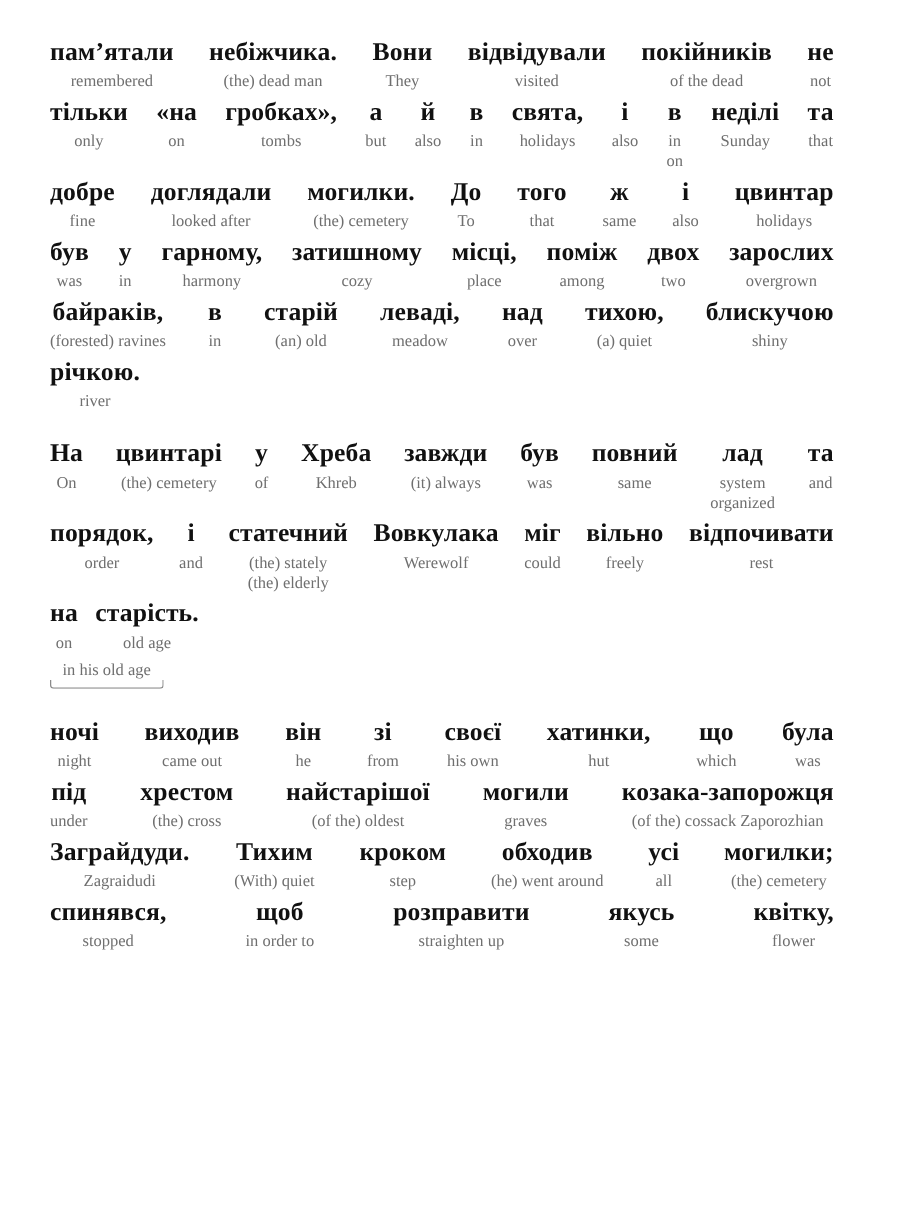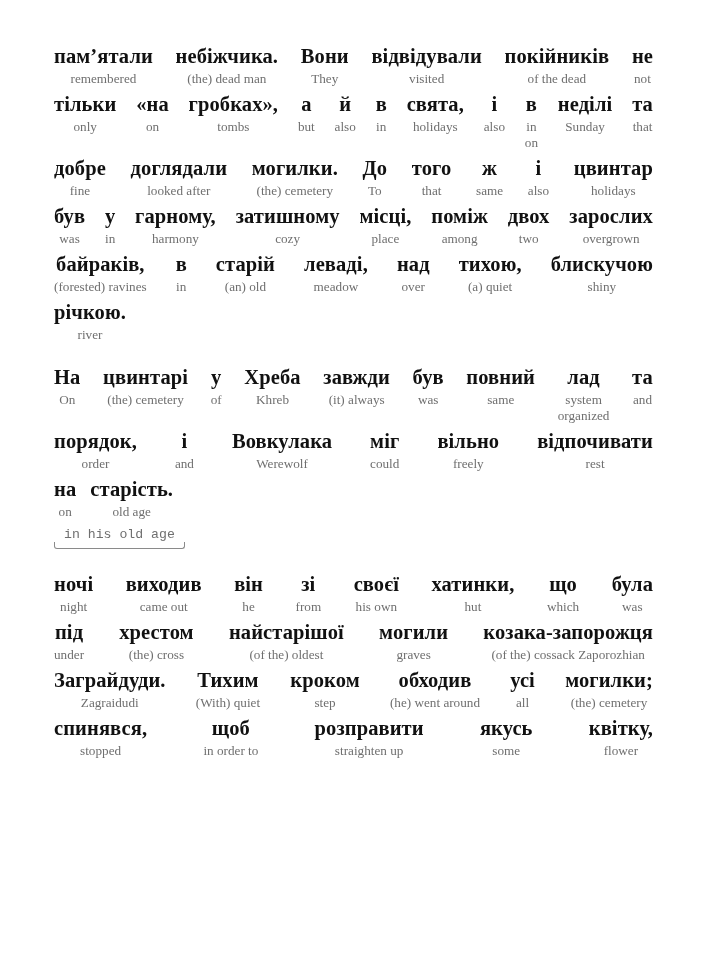--- a/index.html
+++ b/index.html
@@ -19,21 +19,21 @@
     position: relative;
     width: 721px;
     height: 967px;
     background: #ffffff;
     box-sizing: border-box;
     padding: 30px 54px 0 40px;
   }
 
   
   .para {
-    margin: 14px;
+    margin: 0;
   }
   .para + .para {
     margin-top: 22px;
   }
 
   
   .igt-line {
     display: flex;
     width: 100%;
     align-items: flex-start;
@@ -75,21 +75,20 @@
   }
   .gloss.second {
     margin-top: -1px;
   }
 
   
   .free-wrap {
     position: relative;
     display: inline-block;
     padding: 0 10px 7px 10px;
-    font-family: Liberation Mono, monospace;
   }
   .free-bracket {
     position: absolute;
     left: 0;
     right: 0;
     bottom: 1px;
     height: 6px;
     border-bottom: 1px solid #8a8a8a;
     border-left: 1px solid #8a8a8a;
     border-right: 1px solid #8a8a8a;
@@ -324,20 +323,25 @@
         <div class="igt-line">
           <div class="bundle">
             <div class="src">порядок,</div>
             <div class="gloss">order</div>
           </div>
           <div class="bundle">
             <div class="src">і</div>
             <div class="gloss">and</div>
           </div>
           <div class="bundle">
+            <div class="src">статечний</div>
+            <div class="gloss">(the) stately</div>
+            <div class="gloss second">(the) elderly</div>
+          </div>
+          <div class="bundle">
             <div class="src">Вовкулака</div>
             <div class="gloss">Werewolf</div>
           </div>
           <div class="bundle">
             <div class="src">міг</div>
             <div class="gloss">could</div>
           </div>
           <div class="bundle">
             <div class="src">вільно</div>
             <div class="gloss">freely</div>

